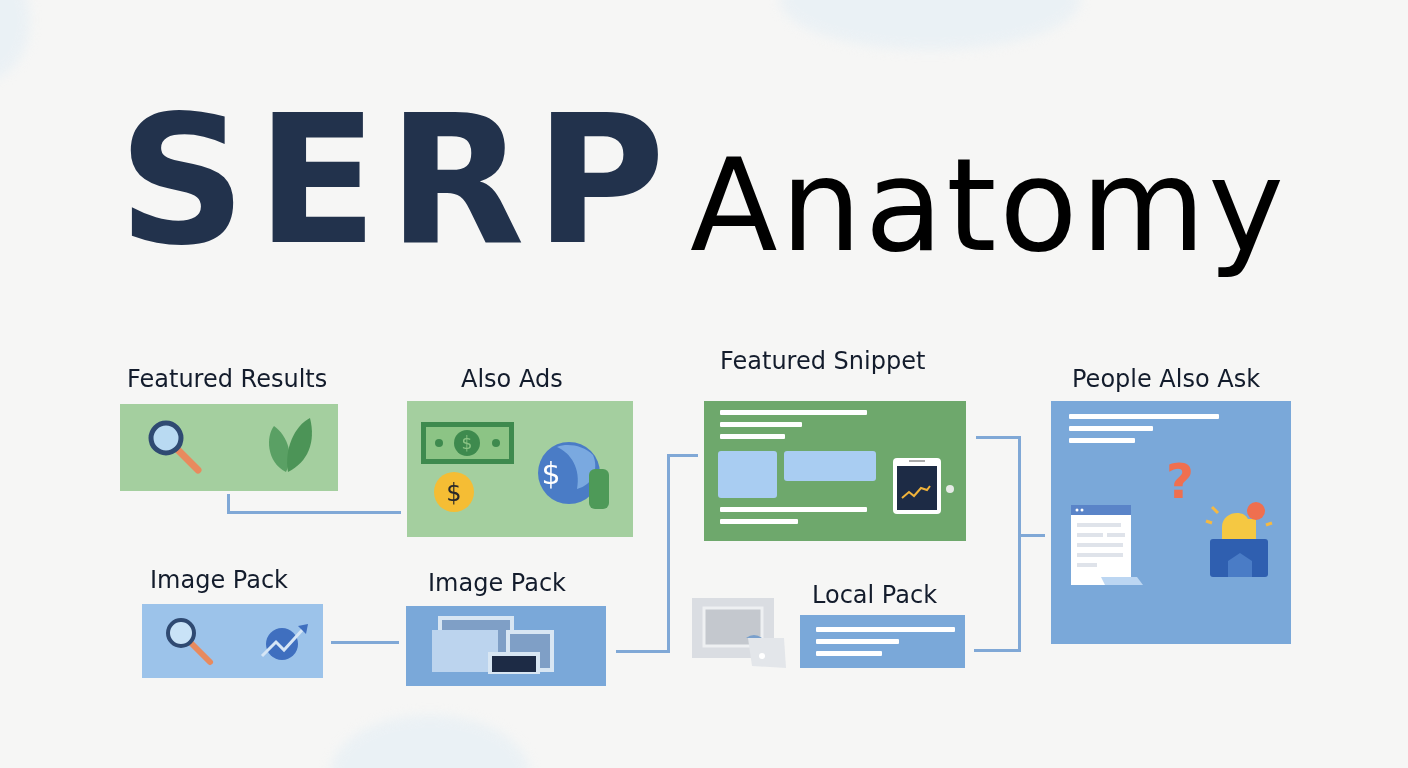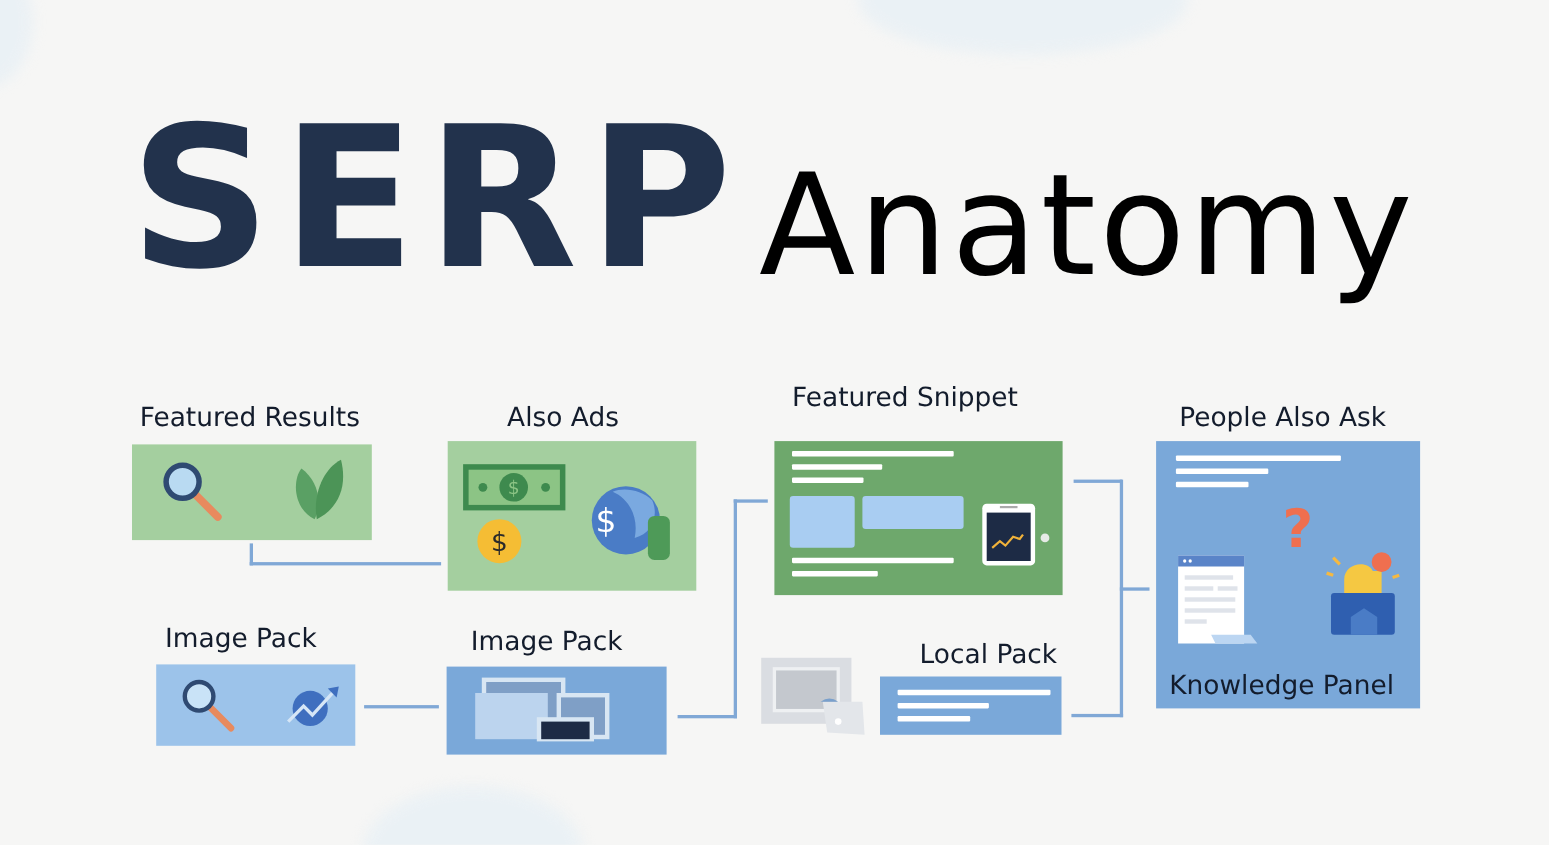--- a/index.html
+++ b/index.html
@@ -112,21 +112,20 @@
   </svg>
   <svg style="left:157px;top:96px;" width="70" height="82" viewBox="0 0 70 82">
     <path d="M14 30 C14 14 36 12 40 22 L48 22 L48 42 L14 42Z" fill="#f5c842"></path>
     <circle cx="48" cy="14" r="9" fill="#ef6f4f"></circle>
     <line x1="10" y1="16" x2="4" y2="10" stroke="#f5b942" stroke-width="3"></line>
     <line x1="4" y1="26" x2="-2" y2="24" stroke="#f5b942" stroke-width="3"></line>
     <line x1="58" y1="28" x2="64" y2="26" stroke="#f5b942" stroke-width="3"></line>
     <rect x="2" y="42" width="58" height="38" rx="3" fill="#2f5fb0"></rect>
     <path d="M20 80 L20 64 L32 56 L44 64 L44 80Z" fill="#4a7cc6"></path>
   </svg>
-  <div style="position:absolute;left:12px;top:208px;font-size:24px;color:#131c2c;font-weight:500;white-space:nowrap;">Knowledge Panel</div>
 </div>
 
 <div class="label" style="left:150px;top:566px;">Image Pack</div>
 <div class="card b-light" style="left:142px;top:604px;width:181px;height:74px;">
   <svg style="left:22px;top:12px;" width="54" height="54" viewBox="0 0 54 54">
     <line x1="26" y1="26" x2="46" y2="46" stroke="#e88a5e" stroke-width="6" stroke-linecap="round"></line>
     <circle cx="17" cy="17" r="13" fill="#c9e3f7" stroke="#2f4a72" stroke-width="4"></circle>
   </svg>
   <svg style="left:118px;top:16px;" width="50" height="42" viewBox="0 0 50 42">
     <circle cx="22" cy="24" r="16" fill="#3f6fbf"></circle>
@@ -148,18 +147,18 @@
   </svg>
 </div>
 
 <svg style="left:692px;top:598px;" width="96" height="70" viewBox="0 0 96 70">
   <rect x="0" y="0" width="82" height="60" fill="#dadde2"></rect>
   <rect x="12" y="10" width="58" height="38" fill="#c4c8ce" stroke="#eef0f2" stroke-width="3"></rect>
   <path d="M56 40 L92 40 L94 70 L60 68Z" fill="#e3e6ea"></path>
   <circle cx="70" cy="58" r="3" fill="#fff"></circle>
   <path d="M54 40 Q62 34 70 40Z" fill="#7aa0cc"></path>
 </svg>
-<div class="label" style="left:836px;top:581px;">Local Pack</div>
+<div class="label" style="left:812px;top:581px;">Local Pack</div>
 <div class="card b-mid" style="left:800px;top:615px;width:165px;height:53px;">
   <div class="wl" style="left:16px;top:12px;width:139px;"></div>
   <div class="wl" style="left:16px;top:24px;width:83px;"></div>
   <div class="wl" style="left:16px;top:36px;width:66px;"></div>
 </div>
 
 </body></html>

